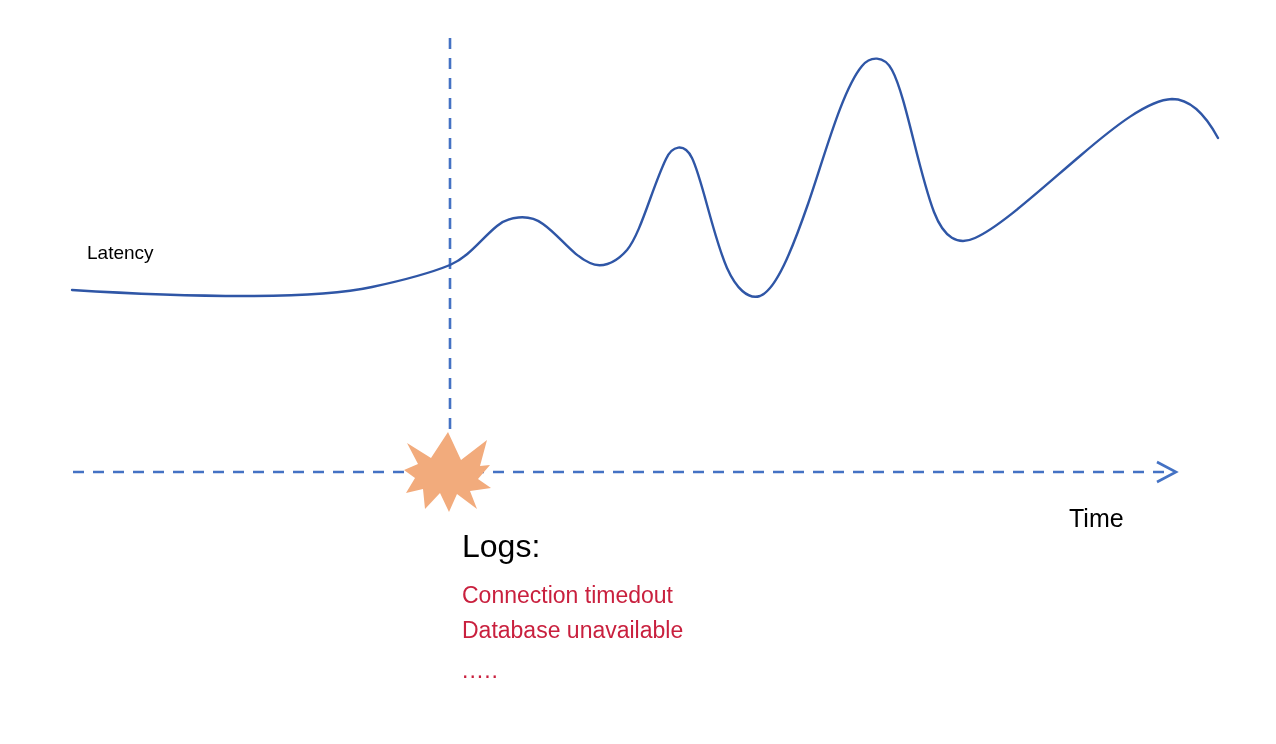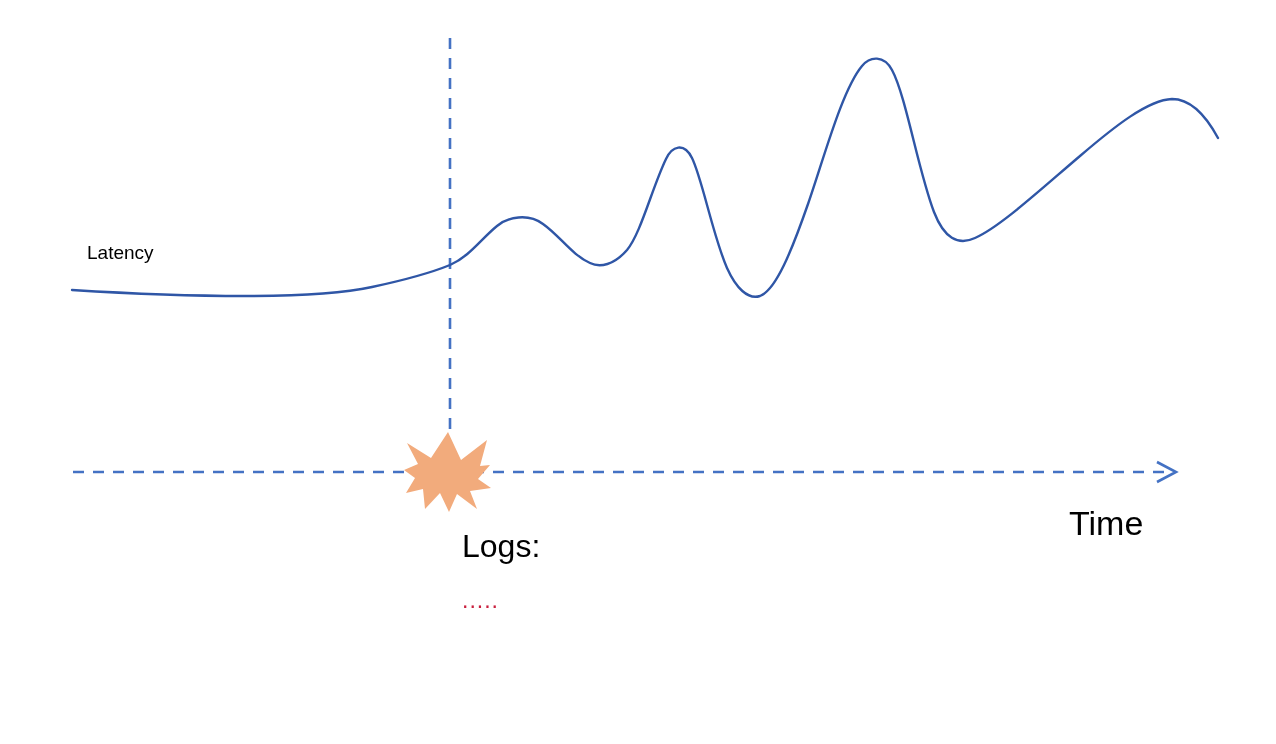--- a/index.html
+++ b/index.html
@@ -34,21 +34,21 @@
   #latency-axis-label {
     left: 87px;
     top: 243px;
     font-size: 19px;
     color: #000000;
   }
 
   #time-axis-label {
     left: 1069px;
     top: 506px;
-    font-size: 34px;
+    font-size: 25px;
     color: #000000;
   }
 
   #logs-heading {
     left: 462px;
     top: 530px;
     font-size: 32px;
     color: #000000;
   }
 
@@ -124,14 +124,16 @@
                    431,458"></polygon>
 </svg>
 
 <div class="label" id="latency-axis-label">Latency</div>
 
 <div class="label" id="time-axis-label">Time</div>
 
 <div class="label" id="logs-heading">Logs:</div>
 
 <div id="logs-list">
+  <div class="log-line">Connection timedout</div>
+  <div class="log-line">Database unavailable</div>
   <div class="log-line ellipsis">.....</div>
 </div>
 
 </body></html>

